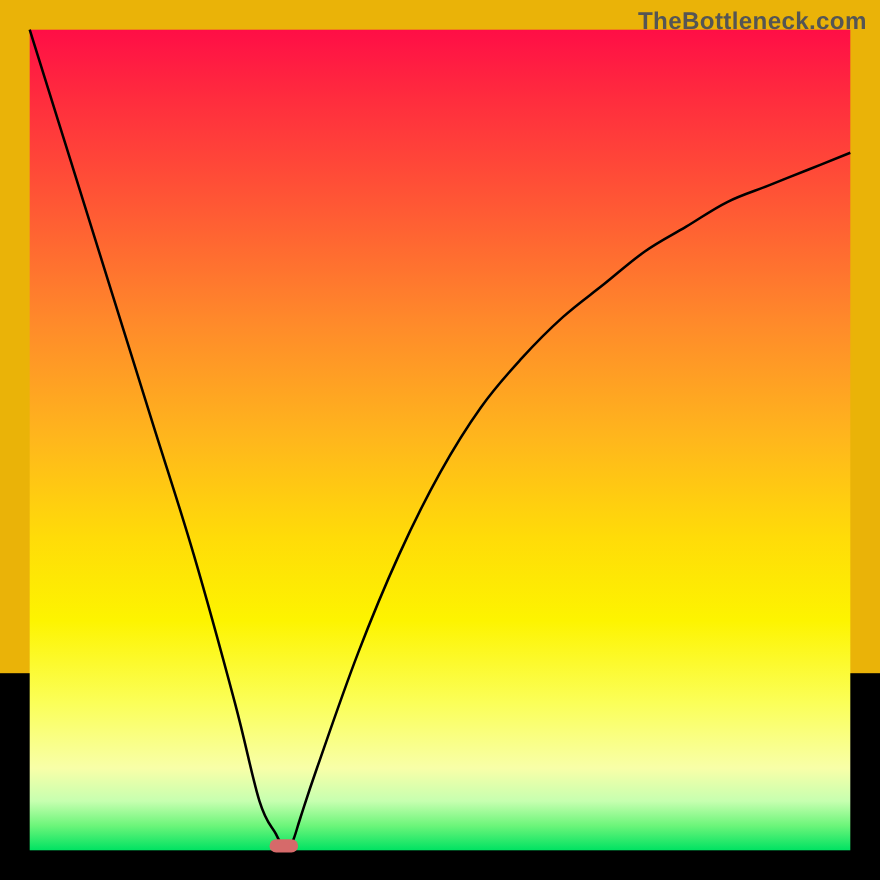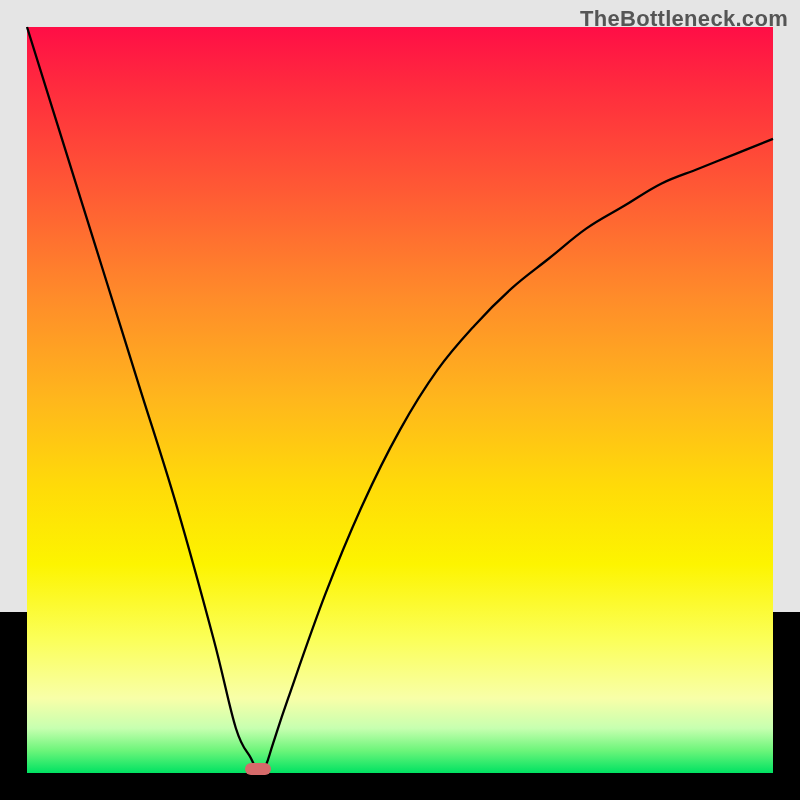--- a/index.html
+++ b/index.html
@@ -8,21 +8,21 @@
     width: 800px;
     height: 800px;
     overflow: hidden;
     background: #000;
     font-family: Arial, Helvetica, sans-serif;
   }
   .frame {
     position: relative;
     width: 800px;
     height: 612px;
-    background: #e5e5e5;
+    background: #eab308;
   }
   .watermark {
     position: absolute;
     top: 6px;
     right: 12px;
     color: #555;
     font-size: 22px;
     font-weight: 600;
     letter-spacing: 0.3px;
     user-select: none;

